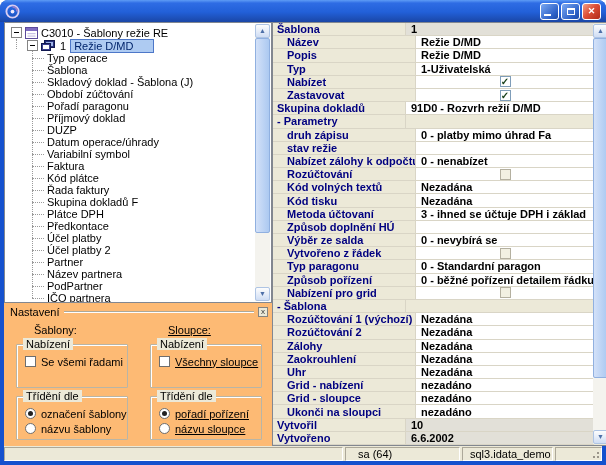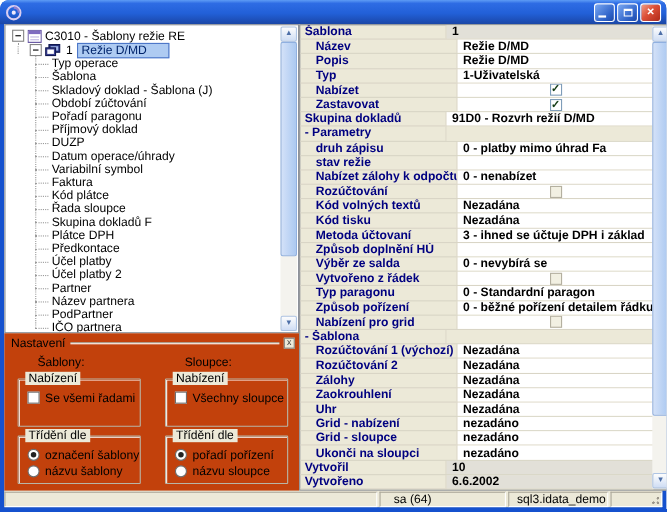--- a/index.html
+++ b/index.html
@@ -46,28 +46,28 @@
   .glabel{width:128px;flex:0 0 128px;color:#000080;padding-left:4px;display:flex;align-items:center;border-right:1px solid #D9D5C6;white-space:nowrap;overflow:hidden;}
   .glabel.ind{padding-left:14px;}
   .gvalue{flex:1;background:#fff;color:#000;padding-left:5px;display:flex;align-items:center;white-space:nowrap;overflow:hidden;min-width:0;}
   .gvalue.ro{background:#E2E0D8;}
   .gvalue.sectv{background:#ECE9D8;}
   .gvalue.cc{justify-content:center;padding-left:0;}
   .gcheck{width:11px;height:11px;box-sizing:border-box;font-size:10px;line-height:10px;text-align:center;}
   .gcheck.on{background:#fff;border:1px solid #7F9DB9;color:#143C14;}
   .gcheck.off{background:#F2F0E2;border:1px solid #B4B0A0;}
   
-  .settings{flex:1;background:#c2410c;font-size:11px;color:#000;position:relative;padding:2px 4px;box-sizing:border-box;}
+  .settings{flex:1;background:#fdba74;font-size:11px;color:#000;position:relative;padding:2px 4px;box-sizing:border-box;}
   .set-header{display:flex;align-items:center;height:13px;}
   .set-title{white-space:nowrap;margin-left:2px;}
   .hline{flex:1;height:0;border-top:1px solid #ACA899;border-bottom:1px solid #fff;margin:0 4px;}
   .set-close{width:10px;height:10px;border:1px solid #848380;background:#ECE9D8;font-size:8px;line-height:8px;text-align:center;color:#333;box-sizing:border-box;}
   .set-cols{display:flex;margin-top:4px;}
   .set-col{width:112px;margin-left:8px;}
-  .set-col + .set-col{margin-left:22px;}
+  .set-col + .set-col{margin-left:22px;text-decoration:underline;}
   .col-head{margin:2px 0 4px 18px;}
   .grp{position:relative;border:1px solid #B9B5A6;box-shadow:1px 1px 0 #fff inset;border-radius:1px;margin-top:8px;height:44px;box-sizing:border-box;padding:9px 4px 0 8px;}
   .grp-t{position:absolute;top:-7px;left:6px;background:#ECE9D8;padding:0 3px;}
   .opt{display:flex;align-items:center;height:15px;white-space:nowrap;}
   .cbx{width:11px;height:11px;border:1px solid #6E6E6E;background:#fff;margin-right:5px;flex:0 0 11px;box-sizing:border-box;}
   .rdo{width:11px;height:11px;border:1px solid #6E6E6E;background:#fff;border-radius:50%;margin-right:5px;flex:0 0 11px;box-sizing:border-box;position:relative;}
   .rdo.on::after{content:"";position:absolute;left:2px;top:2px;width:5px;height:5px;border-radius:50%;background:#222;}
   
   .statusbar{height:14px;flex:0 0 14px;display:flex;align-items:stretch;background:#ECE9D8;font-size:11px;color:#000;gap:2px;padding-top:1px;}
   .sb-cell{border:1px solid;border-color:#ACA899 #FFF #FFF #ACA899;display:flex;align-items:center;padding-left:12px;box-sizing:border-box;overflow:hidden;white-space:nowrap;}
@@ -162,21 +162,21 @@
               <div class="leaf">
                 <span>Variabilní symbol</span>
               </div>
               <div class="leaf">
                 <span>Faktura</span>
               </div>
               <div class="leaf">
                 <span>Kód plátce</span>
               </div>
               <div class="leaf">
-                <span>Řada sloupce</span>
+                <span>Řada faktury</span>
               </div>
               <div class="leaf">
                 <span>Skupina dokladů F</span>
               </div>
               <div class="leaf">
                 <span>Plátce DPH</span>
               </div>
               <div class="leaf">
                 <span>Předkontace</span>
               </div>

